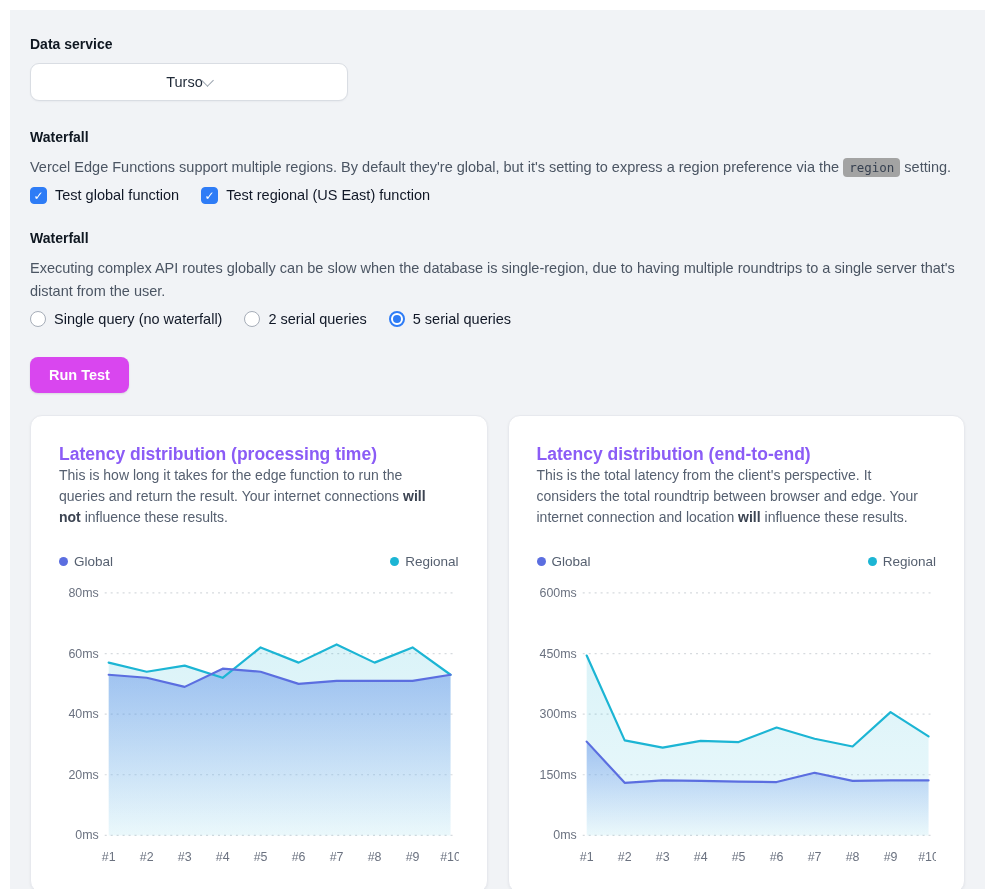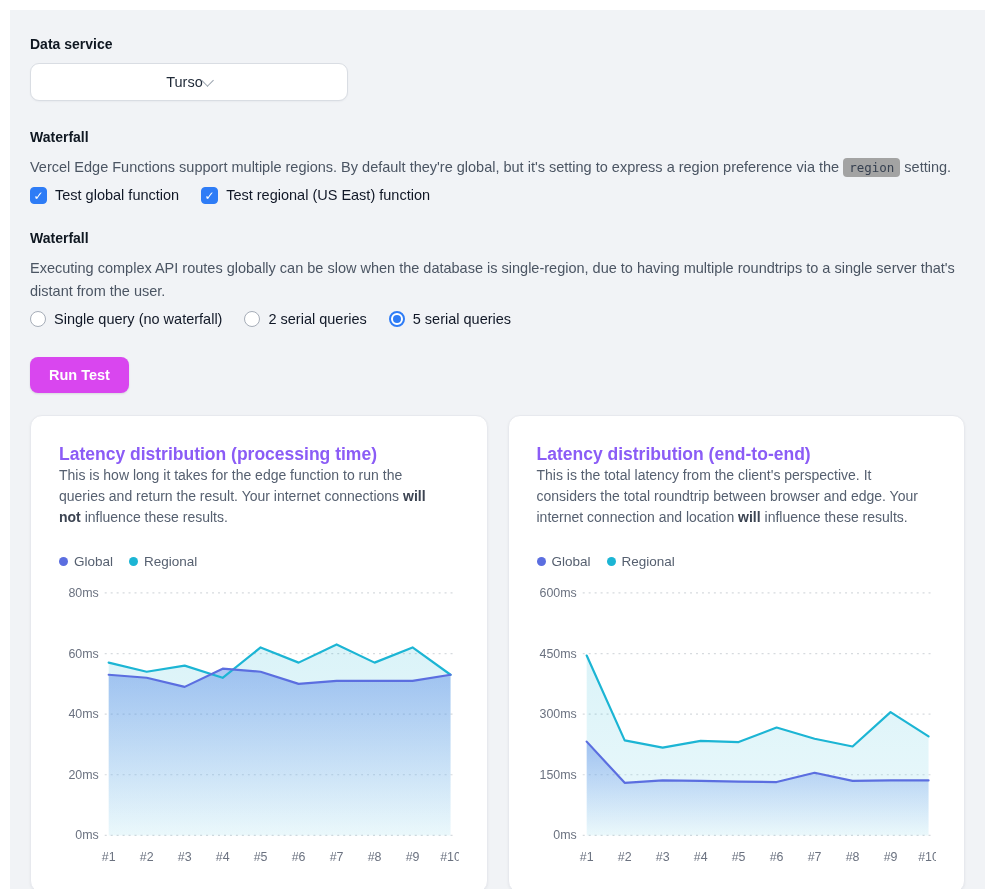--- a/index.html
+++ b/index.html
@@ -125,21 +125,21 @@
   .card-desc {
     font-size: 14px;
     color: #566070;
     line-height: 1.5;
     max-width: 392px;
     margin-bottom: 26px;
   }
   .card-desc b { color: #3c4452; }
   .legend {
     display: flex;
-    justify-content: flex-start;
+    justify-content: space-between;
     gap: 16px;
     font-size: 13.5px;
     color: #566070;
     margin-bottom: 10px;
   }
   .legend-item { display: flex; align-items: center; gap: 6px; }
   .dot { width: 9px; height: 9px; border-radius: 50%; display: inline-block; }
   .dot-global { background: #5b6ee0; }
   .dot-regional { background: #1cb5d4; }
   svg.chart { width: 100%; height: auto; display: block; }

